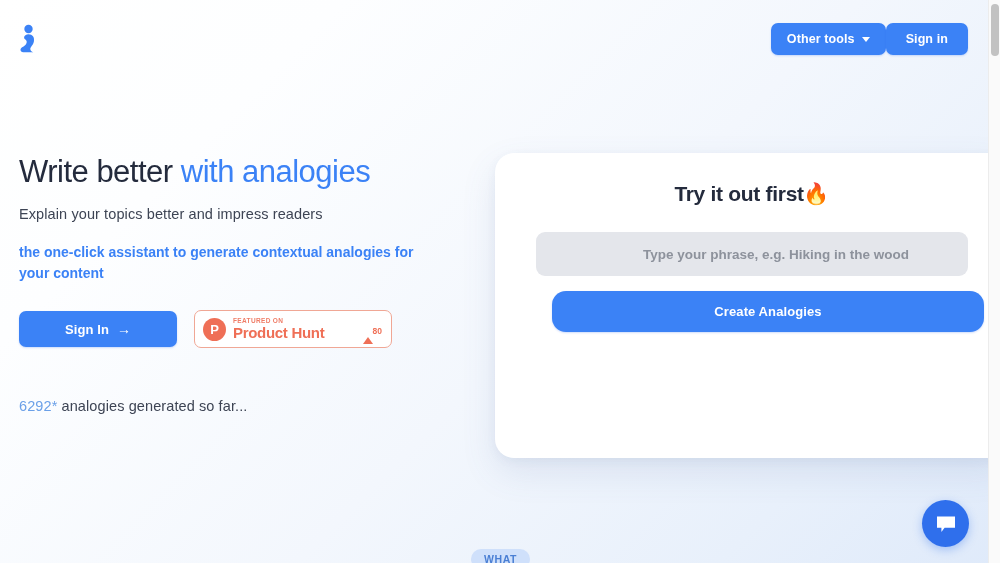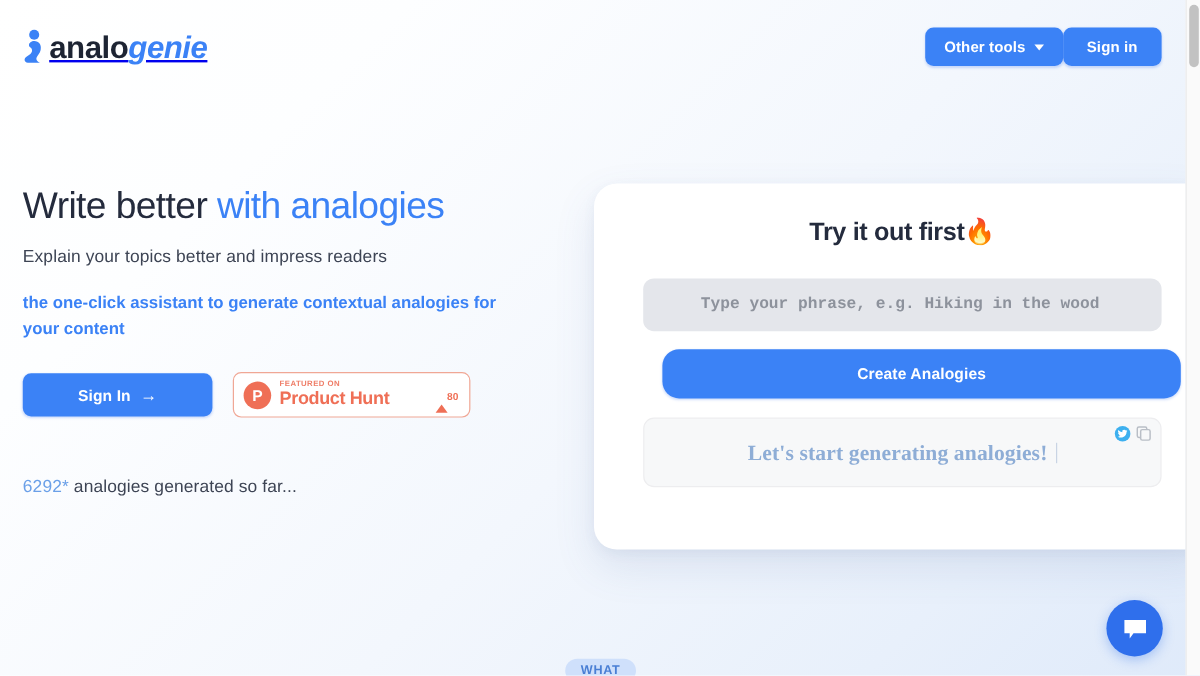--- a/index.html
+++ b/index.html
@@ -219,21 +219,22 @@
     letter-spacing: -0.3px;
     line-height: 1.2;
   }
   .phrase-input {
     margin-top: 26px;
     width: 100%;
     height: 44px;
     border: none;
     border-radius: 9px;
     background: #e4e6eb;
-    font-family: Liberation Mono, monospace;
+    text-align: center;
+    font-family: Liberation Sans, sans-serif;
     font-size: 13.5px;
     font-weight: 700;
     color: #6c7280;
     outline: none;
     padding-left: 48px;
   }
   .phrase-input::placeholder { color: #8d929c; font-weight: 700; }
 
   .btn-create {
     margin-top: 15px;
@@ -323,23 +324,20 @@
 
 <div class="viewport">
 
   <div class="header">
 
     <a class="logo" href="#">
       <svg class="logo-icon" viewBox="0 0 20 30">
         <circle cx="10.5" cy="5" r="4.2" fill="#3b82f6"></circle>
         <path d="M10.5 10.2c4 0 6.2 3.1 5.4 7.2-0.7 3.6-3.6 5.4-3.6 7.6 0 1.6 1.2 2.6 3 3.2H5.2c-1.6 0-2.7-1-2.7-2.4 0-2.6 3.9-3.2 5.5-5.6 1.2-1.8 0.9-3.6-0.6-4.6-1.7-1.1-1.8-3 0-4.4 0.9-0.7 2-1 3.1-1z" fill="#3b82f6"></path>
       </svg>
-      <span class="logo-text">
-        <span class="logo-dark">analo</span><span class="logo-blue">genie</span>
-      </span>
     </a>
 
     <div class="nav-actions">
       <button class="btn btn-other-tools">
         <span>Other tools</span>
         <i class="caret"></i>
       </button>
       <button class="btn btn-signin-top">Sign in</button>
     </div>
   </div>
@@ -376,36 +374,20 @@
   </div>
 
   <div class="card">
 
     <div class="card-title">Try it out first🔥</div>
 
     <input class="phrase-input" type="text" placeholder="Type your phrase, e.g. Hiking in the wood" style="">
 
     <button class="btn btn-create">Create Analogies</button>
 
-    <div class="result-box">
-      <span class="result-text">Let's start generating analogies!</span>
-        <span class="result-caret"></span>
-
-      <div class="result-actions">
-        <span class="icon-twitter">
-          <svg viewBox="0 0 16 16" width="9" height="9" aria-hidden="true">
-            <path fill="#ffffff" d="M15 3.5c-.5.25-1.1.4-1.7.5.6-.4 1.05-.95 1.3-1.65-.6.35-1.2.6-1.9.75A2.9 2.9 0 0 0 10.6 2a2.95 2.95 0 0 0-2.9 3.6A8.3 8.3 0 0 1 1.6 2.5 2.95 2.95 0 0 0 2.5 6.4c-.5 0-.95-.15-1.35-.35v.05c0 1.4 1 2.6 2.35 2.85-.45.1-.9.15-1.3.05a2.95 2.95 0 0 0 2.75 2.05A5.9 5.9 0 0 1 1 12.25 8.3 8.3 0 0 0 5.5 13.6c5.4 0 8.35-4.5 8.35-8.35v-.4c.6-.4 1.1-.95 1.15-1.35z"></path>
-          </svg>
-        </span>
-        <svg class="icon-copy" viewBox="0 0 16 16">
-          <rect x="2" y="2" width="9" height="10" rx="1.6" fill="none" stroke="#b9bec6" stroke-width="1.4"></rect>
-          <rect x="5.2" y="4.6" width="9" height="10" rx="1.6" fill="#f7f8f9" stroke="#b9bec6" stroke-width="1.4"></rect>
-        </svg>
-      </div>
-    </div>
   </div>
 
   <div class="what-pill">WHAT</div>
 
   <button class="chat-bubble-btn">
     <svg width="22" height="20" viewBox="0 0 22 20">
       <path fill="#ffffff" d="M2 2.6h18v11.2H9.6L6.4 18v-4.2H2z"></path>
     </svg>
   </button>
 

